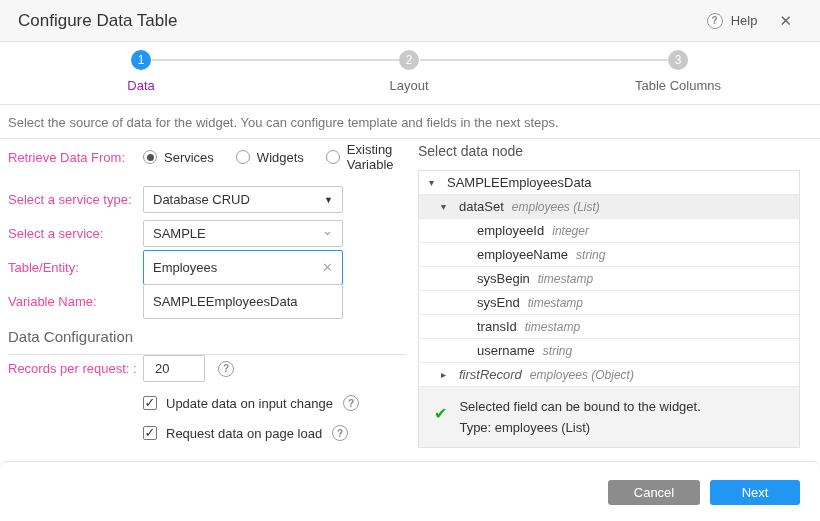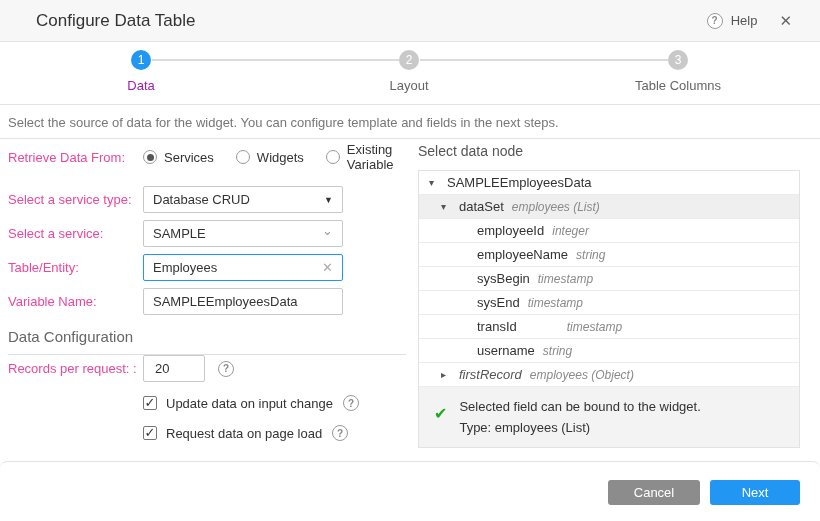--- a/index.html
+++ b/index.html
@@ -4,21 +4,21 @@
 <style>
   html,body{margin:0;padding:0;background:#fff;}
   *{box-sizing:border-box;}
   .dialog{
     position:relative;width:820px;height:521px;background:#fff;
     font-family:"Liberation Sans","DejaVu Sans",sans-serif;color:#333;overflow:hidden;
   }
   
   .hdr{position:absolute;top:0;left:0;right:0;height:42px;background:#f7f7f7;
     border-bottom:1px solid #e3e3e3;display:flex;align-items:center;}
-  .hdr-title{font-size:17px;color:#333;margin-left:36px;flex:1;}
+  .hdr-title{font-size:17px;color:#333;margin-left:18px;flex:1;}
   .hdr-right{display:flex;align-items:center;gap:8px;margin-right:28px;color:#666;}
   .qicon{display:inline-flex;align-items:center;justify-content:center;
     width:16px;height:16px;border:1.5px solid #9a9a9a;border-radius:50%;
     color:#888;font-size:10px;font-weight:bold;flex:0 0 auto;background:#fff;}
   .hdr-help-text{font-size:13px;color:#555;}
   .hdr-close{font-size:15px;color:#666;margin-left:14px;cursor:pointer;}
   
   .stepper{position:absolute;top:43px;left:0;right:0;height:62px;background:#fff;
     border-bottom:1px solid #e3e3e3;}
   .step{position:absolute;width:140px;text-align:center;top:7px;}
@@ -44,21 +44,21 @@
     background:#fff;display:inline-flex;align-items:center;justify-content:center;flex:0 0 auto;}
   .radio-circle .dot{width:7px;height:7px;border-radius:50%;background:#555;display:none;}
   .radio-opt.selected .radio-circle .dot{display:block;}
   .radio-label{font-size:13px;color:#333;}
   .row-field{margin-bottom:7px;height:27px;}
   .selectbox{width:200px;height:27px;border:1px solid #c9c9c9;border-radius:2px;background:#fff;
     display:flex;align-items:center;justify-content:space-between;padding:0 9px;cursor:pointer;}
   .selectbox .val{font-size:13px;color:#333;}
   .arrow-solid{font-size:9px;color:#333;}
   .arrow-chev{font-size:13px;color:#999;line-height:10px;transform:translateY(-3px);}
-  .textbox{width:200px;height:27px;border:1px solid #c9c9c9;border-radius:2px;background:#fff;
+  .textbox{width:200px;height:35px;border:1px solid #c9c9c9;border-radius:2px;background:#fff;
     display:flex;align-items:center;padding:0 9px;gap:32px;}
   .textbox.focused{border-color:#2196f3;}
   .textbox input{border:0;outline:0;padding:0;margin:0;flex:1;font-size:13px;color:#333;
     font-family:"Liberation Sans","DejaVu Sans",sans-serif;background:transparent;min-width:0;}
   .clear-x{color:#aaa;font-size:13px;cursor:pointer;margin-left:4px;}
   .section-title{font-size:15px;color:#666;margin:13px 0 9px 0;}
   .section-divider{border:0;border-top:1px solid #e0e0e0;margin:0 0 0 0;width:398px;}
   .row-records{margin-top:0;margin-bottom:10px;height:27px;}
   .smallbox{width:62px;height:27px;border:1px solid #c9c9c9;border-radius:2px;display:flex;
     align-items:center;padding:0 9px;margin-right:13px;}
@@ -234,21 +234,21 @@
             <span class="node-type">string</span>
           </div>
           <div class="tree-row" style="padding-left: 58px;">
             <span class="node-name">sysBegin</span>
             <span class="node-type">timestamp</span>
           </div>
           <div class="tree-row" style="padding-left: 58px;">
             <span class="node-name">sysEnd</span>
             <span class="node-type">timestamp</span>
           </div>
-          <div class="tree-row" style="padding-left: 58px; gap: 42px;">
+          <div class="tree-row" style="padding-left: 58px;">
             <span class="node-name">transId</span>
             <span class="node-type">timestamp</span>
           </div>
           <div class="tree-row" style="padding-left: 58px;">
             <span class="node-name">username</span>
             <span class="node-type">string</span>
           </div>
           <div class="tree-row" style="padding-left: 22px;">
             <span class="caret">▸</span>
             <span class="node-name italic">firstRecord</span>

